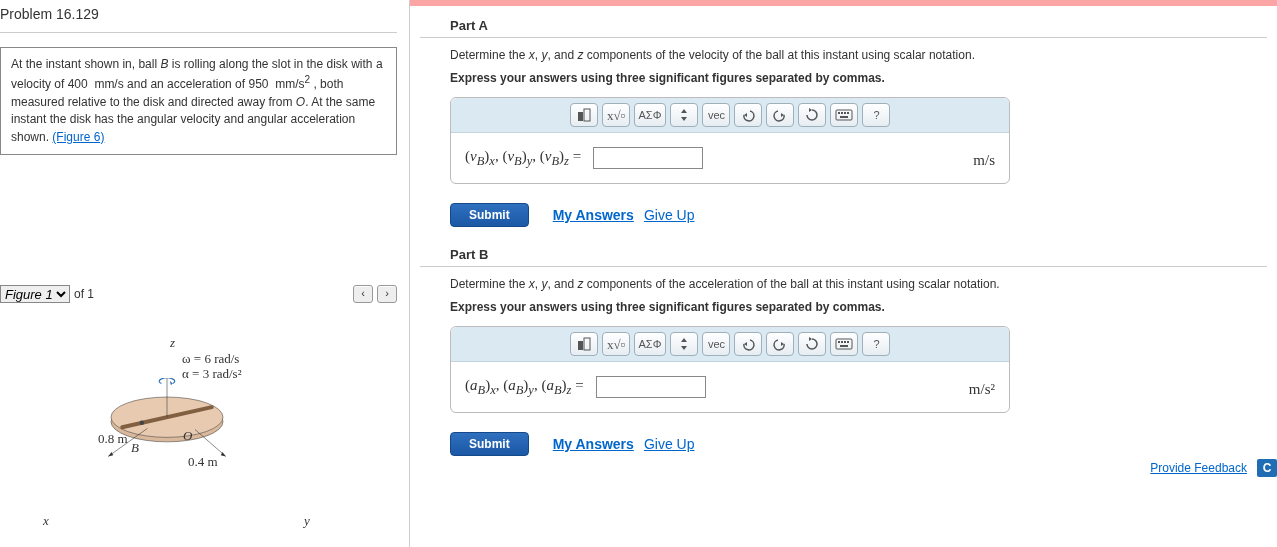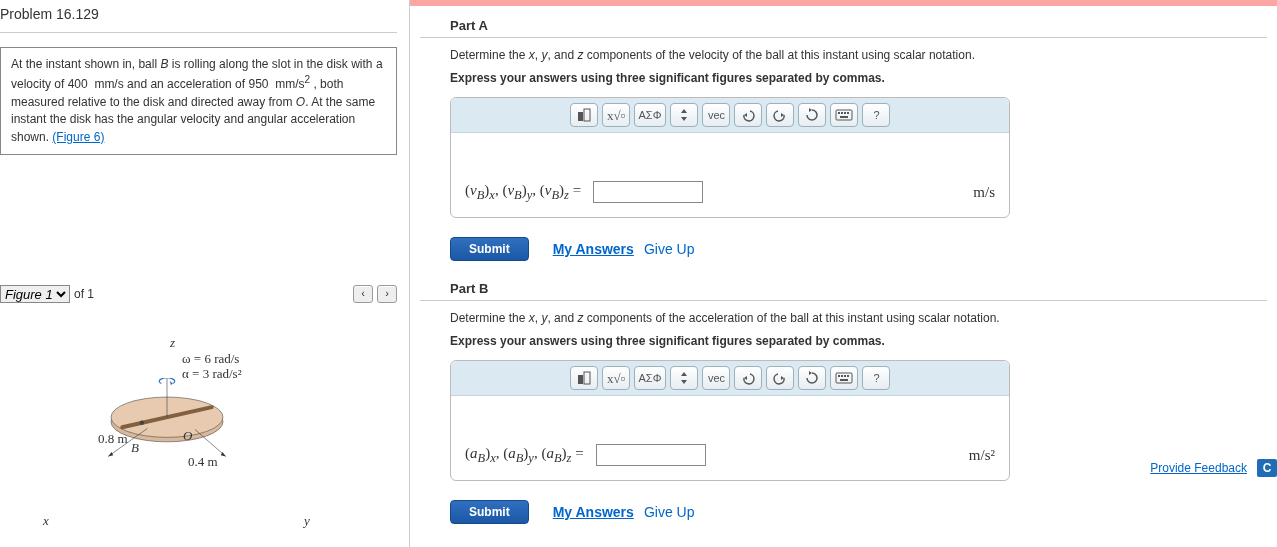--- a/index.html
+++ b/index.html
@@ -24,31 +24,31 @@
   .part-prompt { font-size: 12px; margin-bottom: 6px; }
   .part-instr { font-size: 12px; font-weight: bold; margin-bottom: 12px; margin-top: 9px; }
 
   .answer-box { border: 1px solid #bbb; border-radius: 6px; background: #fff; width: 560px; padding: 0; }
   .toolbar { background: #dbe9f2; border-bottom: 1px solid #c4d4df; border-radius: 6px 6px 0 0;
              display:flex; gap:4px; justify-content:center; align-items: center; padding: 5px 8px; }
   .tb-btn { border: 1px solid #a0b0bb; background: linear-gradient(#fff,#e6edf2); border-radius: 4px;
             min-width: 28px; height: 24px; font-size: 11px; display:flex; align-items:center; justify-content:center;
             cursor: pointer; padding: 0 4px; color: #555; }
   .tb-btn svg { display:block; }
-  .input-row { display:flex; align-items:center; padding: 14px 14px; gap:12px;margin-top:34px; }
+  .input-row { display:flex; align-items:flex-end; padding: 14px 14px; gap:12px; }
   .lhs { font-family: 'Times New Roman', serif; font-size: 15px; }
   .ans-input { border: 1px solid #888; height: 22px; width: 110px; font-size: 13px; padding: 2px 4px; }
   .units { margin-left: auto; font-family: 'Times New Roman', serif; font-size: 15px; }
 
   .submit-row { display:flex; align-items:center; gap: 24px; margin-top: 19px; }
   .submit-btn { background: linear-gradient(#2f70bf,#1b58a5); color:#fff; border:1px solid #15498c;
                 border-radius:4px; font-size:12px; font-weight:bold; padding:4px 18px; cursor:pointer; }
   .link { color:#0066cc; font-size:14px; cursor:pointer; }
   .link.my { text-decoration: underline; font-weight: bold; }
-  .link.giveup { }
+  .link.giveup { text-decoration: underline; }
 
   .feedback-box { margin-top: 10px; border: 1px solid #c9a0c9; background: #f9efff; border-radius: 6px;
                   padding: 10px 14px; color: #c02020; font-weight: bold; font-size: 13px; width: 330px; }
 
   .provide-fb { position:absolute; bottom:2px; right:30px; color:#0066cc; text-decoration:underline; font-size:12px; cursor:pointer;margin-top:12px; }
   .corner-badge { position:absolute; bottom:0; right:0; width:20px; height:18px; background:#1f6db5; color:#fff;
                   font-weight:bold; font-size:12px; display:flex; align-items:center; justify-content:center; border-radius:2px; }
 
   .figure-img .disk-top { position:absolute; left:62px; top:55px; width:210px; height:84px; }
   .figure-img .label { position:absolute; font-family:'Times New Roman',serif; font-size:13px; }

